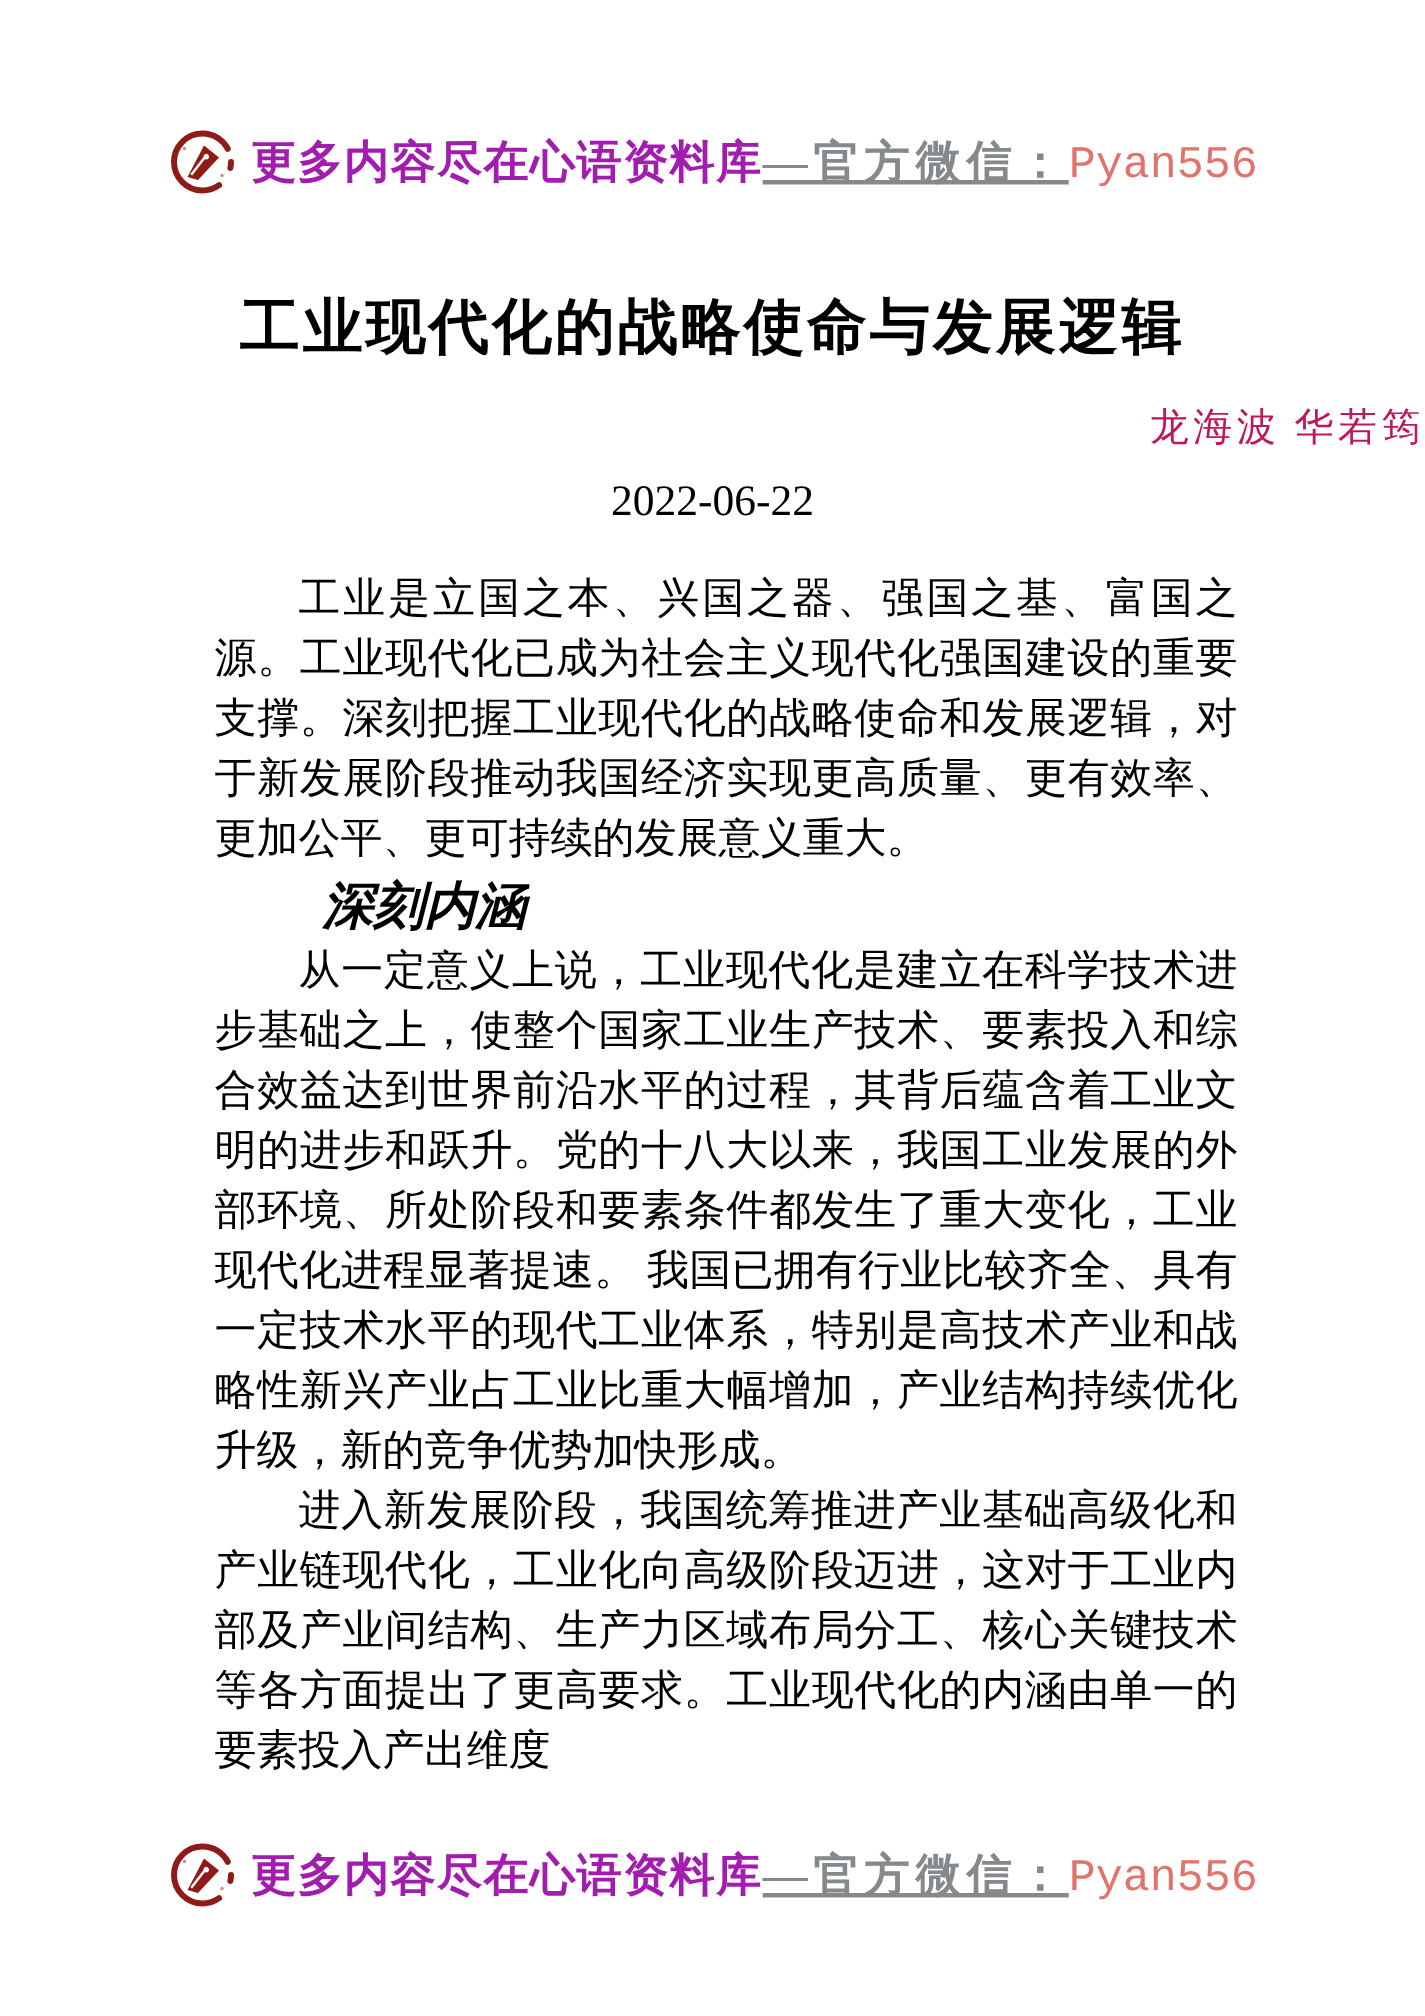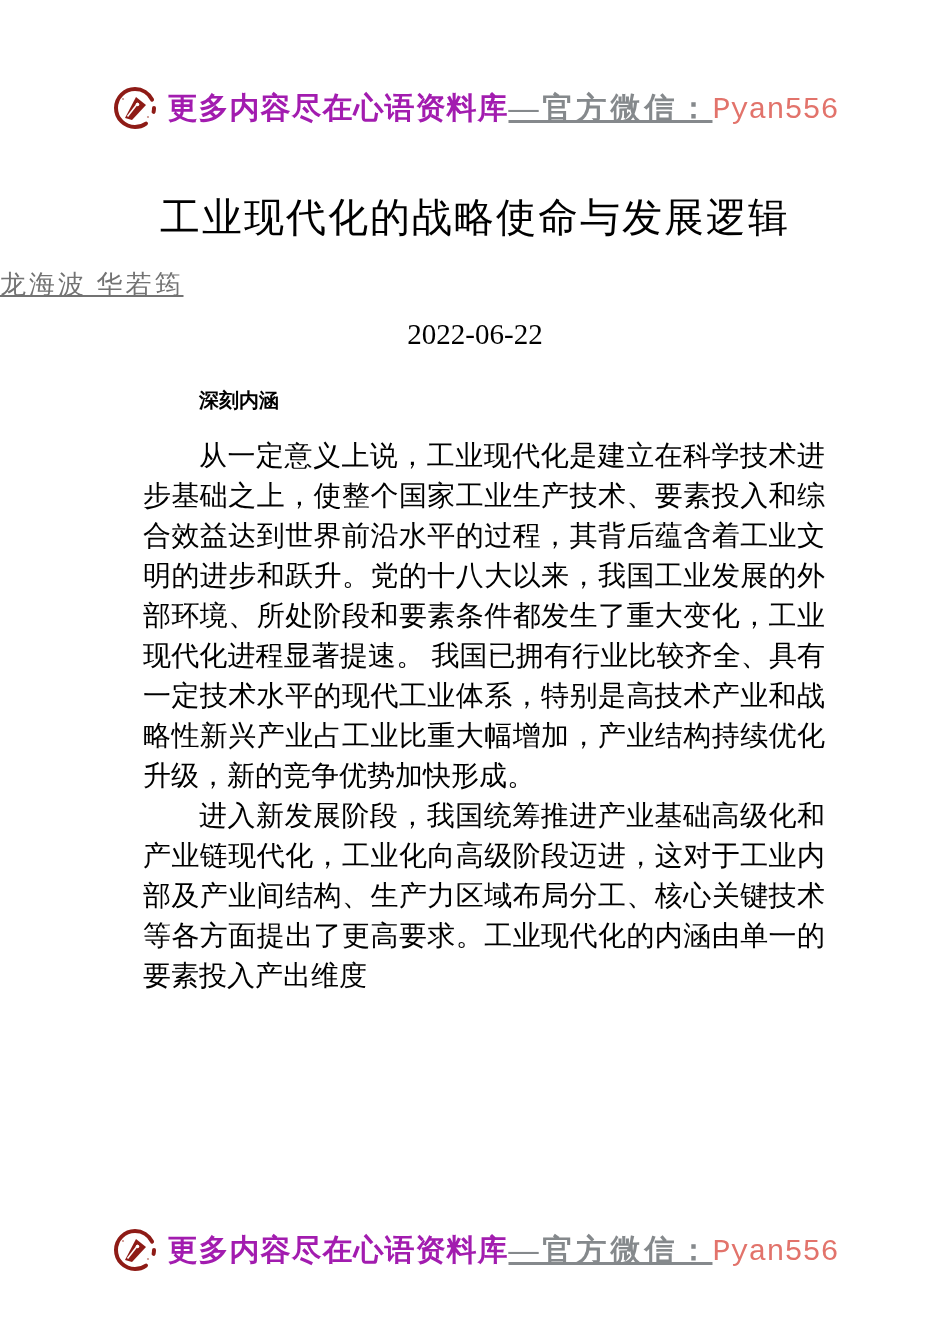--- a/index.html
+++ b/index.html
@@ -24,28 +24,27 @@
     white-space: nowrap;
   }
   .brand-part { color: #a21caf; }
   .label-part { color: #85898c; letter-spacing: 4px; text-decoration: underline; }
   .id-part   { color: #e2736b; font-family: Liberation Mono, monospace; font-weight: normal; letter-spacing: 0; }
   .logo { width: 48px; height: 48px; flex: 0 0 auto; }
 
   .main { position: absolute; top: 194px; left: 0; width: 100%; }
   .title {
     margin: 0; text-align: center;
-    font-size: 40px; line-height: 48px; font-weight: normal;
+    font-size: 40px; line-height: 48px; font-weight: bold;
     letter-spacing: 2px; color: #000;
   }
   .authors {
-    margin: 26px 0 0 0; text-align: left;
-    font-size: 26px; line-height: 34px; color: #737373;
+    margin: 26px 0 0 0; text-align: right;
+    font-size: 26px; line-height: 34px; color: #be185d;
     letter-spacing: 3px;
-    text-decoration: underline;
   }
   .date {
     margin: 14px 0 0 0; text-align: center;
     font-size: 29px; line-height: 36px; color: #000;
   }
   .source {
     margin: 3px 60px 0 135px;
     font-size: 27px; line-height: 37px; color: #000;
   }
   .source-line { white-space: nowrap; }
@@ -54,24 +53,25 @@
     font-size: 24px;
   }
   .body {
     margin: 28px 125px 0 143px;
     font-size: 28px; line-height: 40px;
     text-align: justify;
     color: #000;
   }
   .body p { margin: 0; text-indent: 2em; }
   .body h2 {
-    margin: 16px; font-size: 20px; line-height: 40px;
+    margin: 4px; font-size: 34px; line-height: 40px;
     text-indent: 2em; font-weight: bold;
     font-family: "Liberation Sans", sans-serif;
     text-align: left;
+    font-style: italic;
   }
 </style>
 </head>
 <body>
 
 <div class="banner banner-top">
   <span class="logo">
     <svg viewBox="0 0 48 48" width="48" height="48">
       <circle cx="24" cy="24" r="19" fill="none" stroke="#8e1b16" stroke-width="4" stroke-dasharray="92 14" stroke-dashoffset="-18" stroke-linecap="round"></circle>
       <path d="M14 34 L25 13 L35 21 L21 36 Z" fill="#8e1b16"></path>
@@ -86,20 +86,21 @@
   </span>
 </div>
 
 <div class="main">
   <h1 class="title">工业现代化的战略使命与发展逻辑</h1>
   <div class="authors">龙海波 华若筠</div>
   <div class="date">2022-06-22</div>
 
 
   <div class="body">
+    <p>工业是立国之本、兴国之器、强国之基、富国之源。工业现代化已成为社会主义现代化强国建设的重要支撑。深刻把握工业现代化的战略使命和发展逻辑，对于新发展阶段推动我国经济实现更高质量、更有效率、更加公平、更可持续的发展意义重大。</p>
     <h2>深刻内涵</h2>
     <p>从一定意义上说，工业现代化是建立在科学技术进步基础之上，使整个国家工业生产技术、要素投入和综合效益达到世界前沿水平的过程，其背后蕴含着工业文明的进步和跃升。党的十八大以来，我国工业发展的外部环境、所处阶段和要素条件都发生了重大变化，工业现代化进程显著提速。 我国已拥有行业比较齐全、具有一定技术水平的现代工业体系，特别是高技术产业和战略性新兴产业占工业比重大幅增加，产业结构持续优化升级，新的竞争优势加快形成。</p>
     <p>进入新发展阶段，我国统筹推进产业基础高级化和产业链现代化，工业化向高级阶段迈进，这对于工业内部及产业间结构、生产力区域布局分工、核心关键技术等各方面提出了更高要求。工业现代化的内涵由单一的要素投入产出维度</p>
   </div>
 </div>
 
 <div class="banner banner-bottom">
   <span class="logo">
     <svg viewBox="0 0 48 48" width="48" height="48">
       <circle cx="24" cy="24" r="19" fill="none" stroke="#8e1b16" stroke-width="4" stroke-dasharray="92 14" stroke-dashoffset="-18" stroke-linecap="round"></circle>

